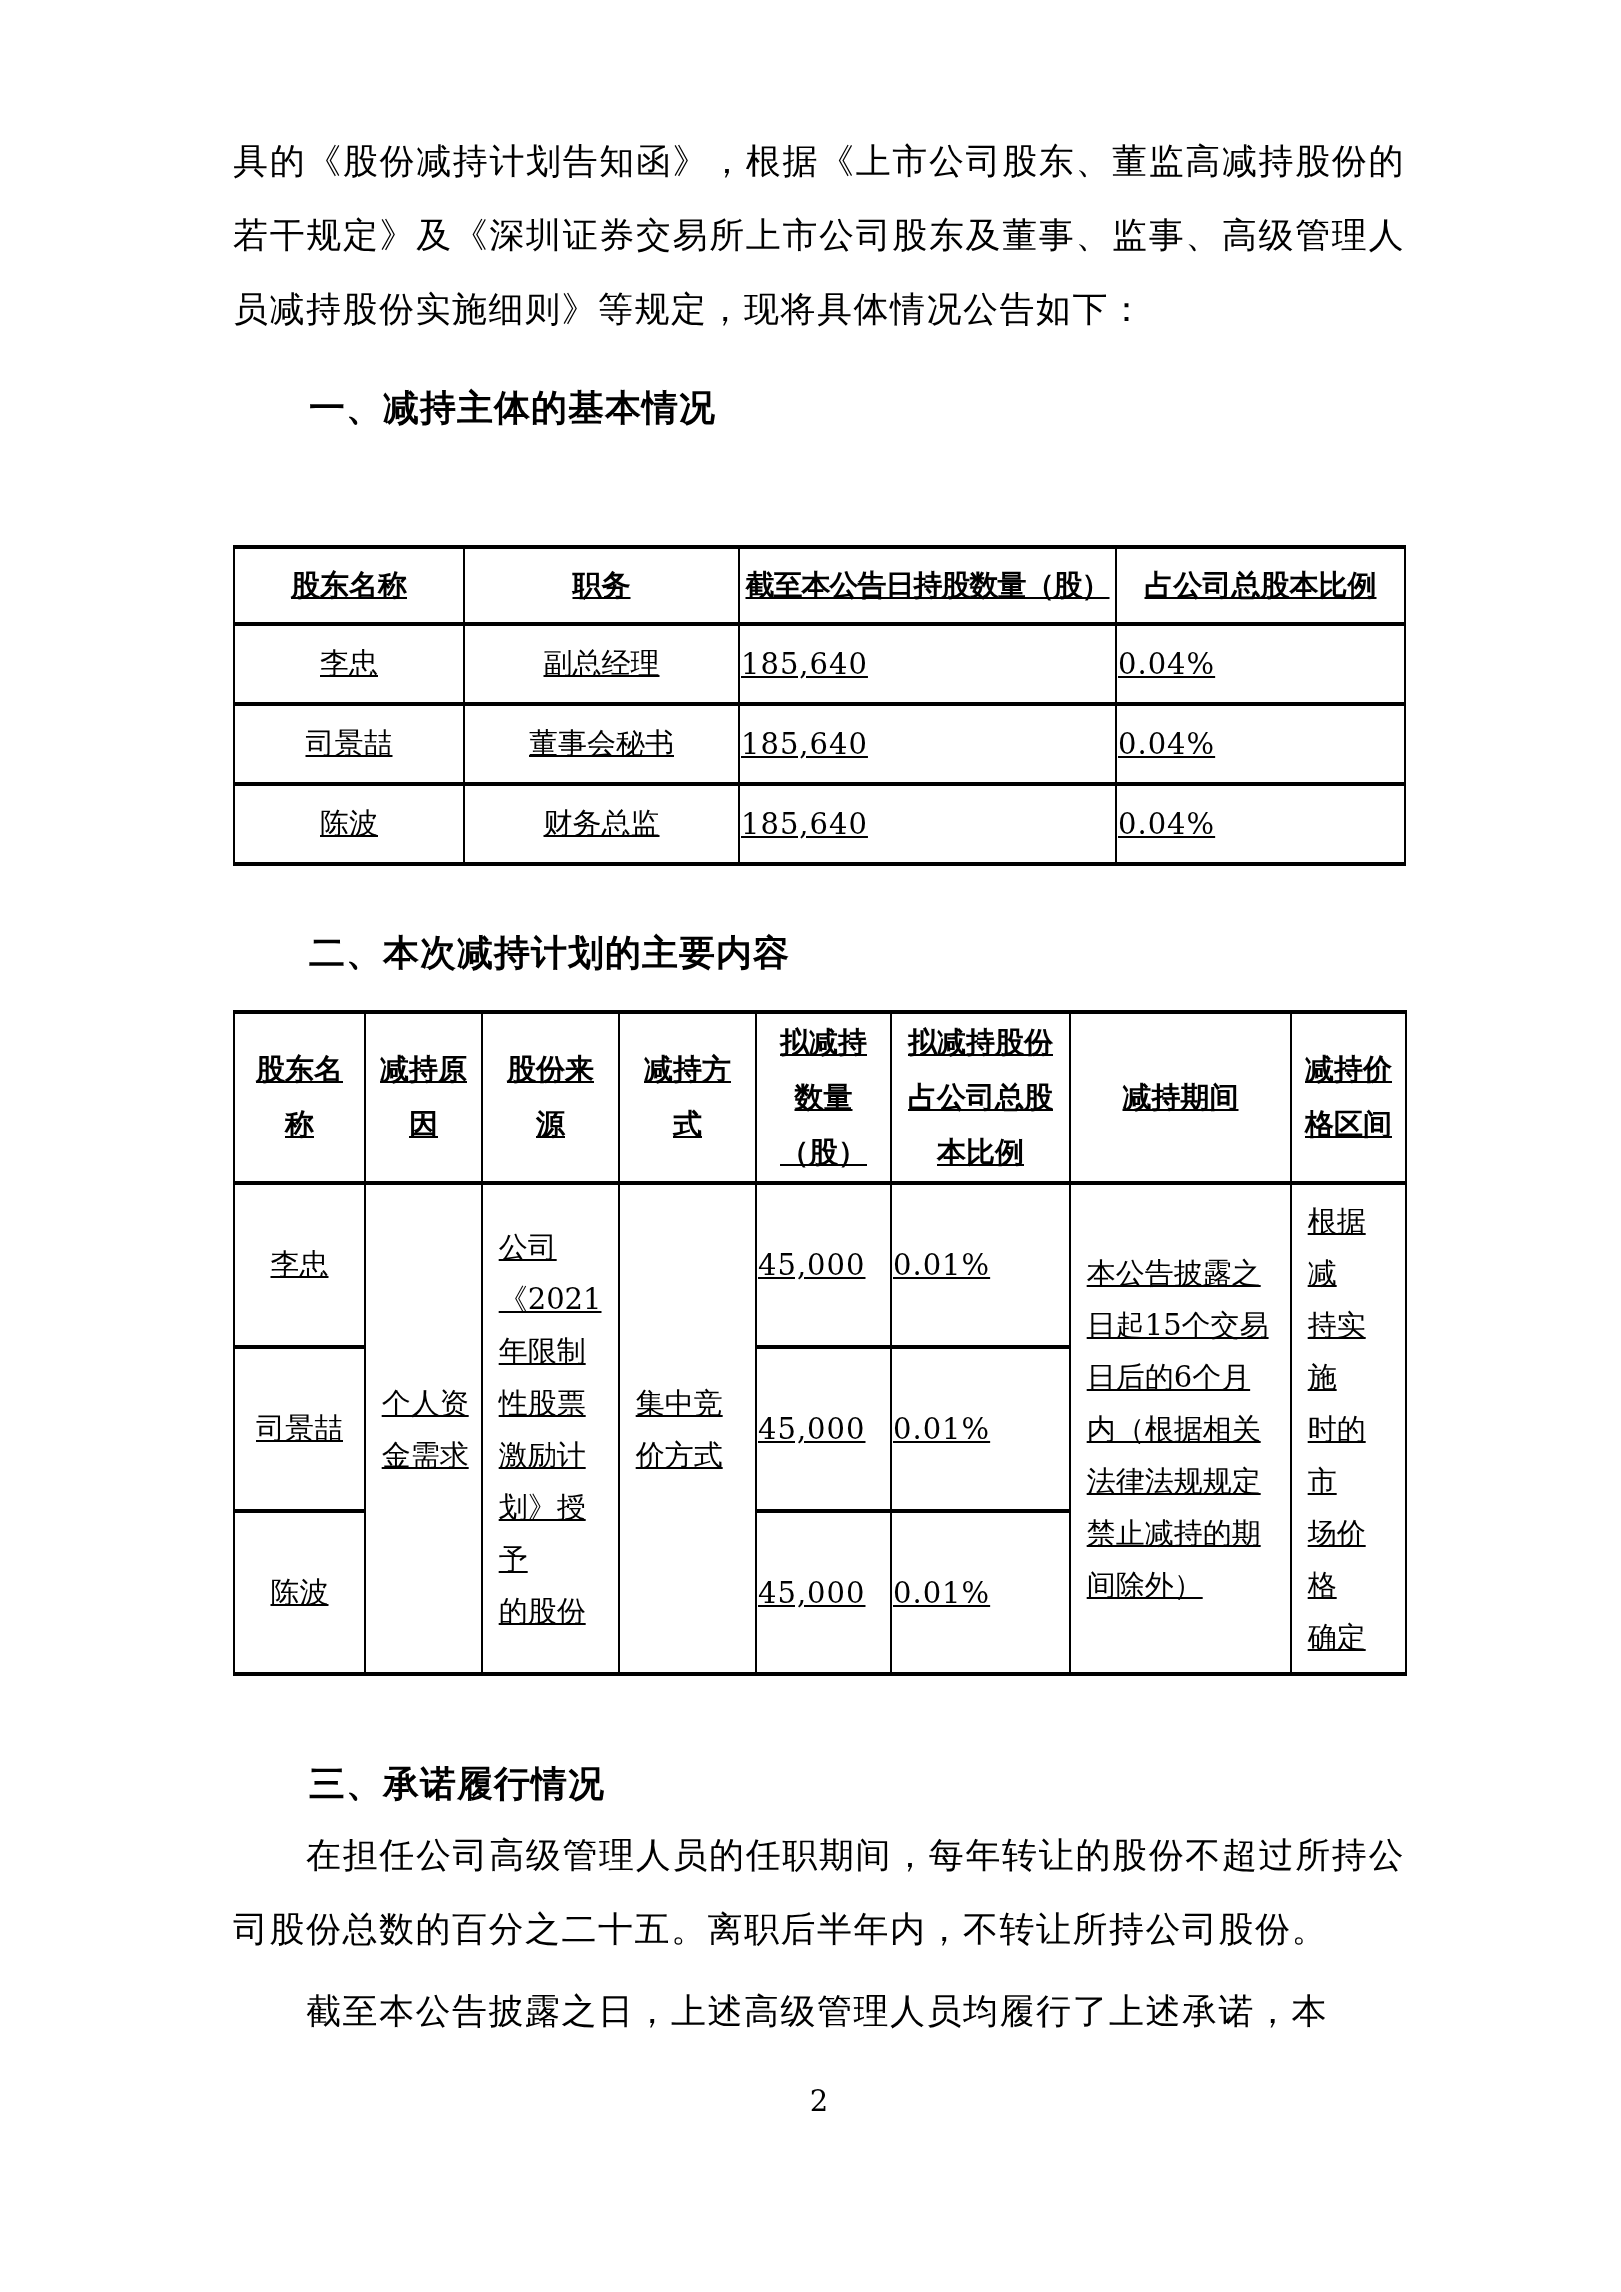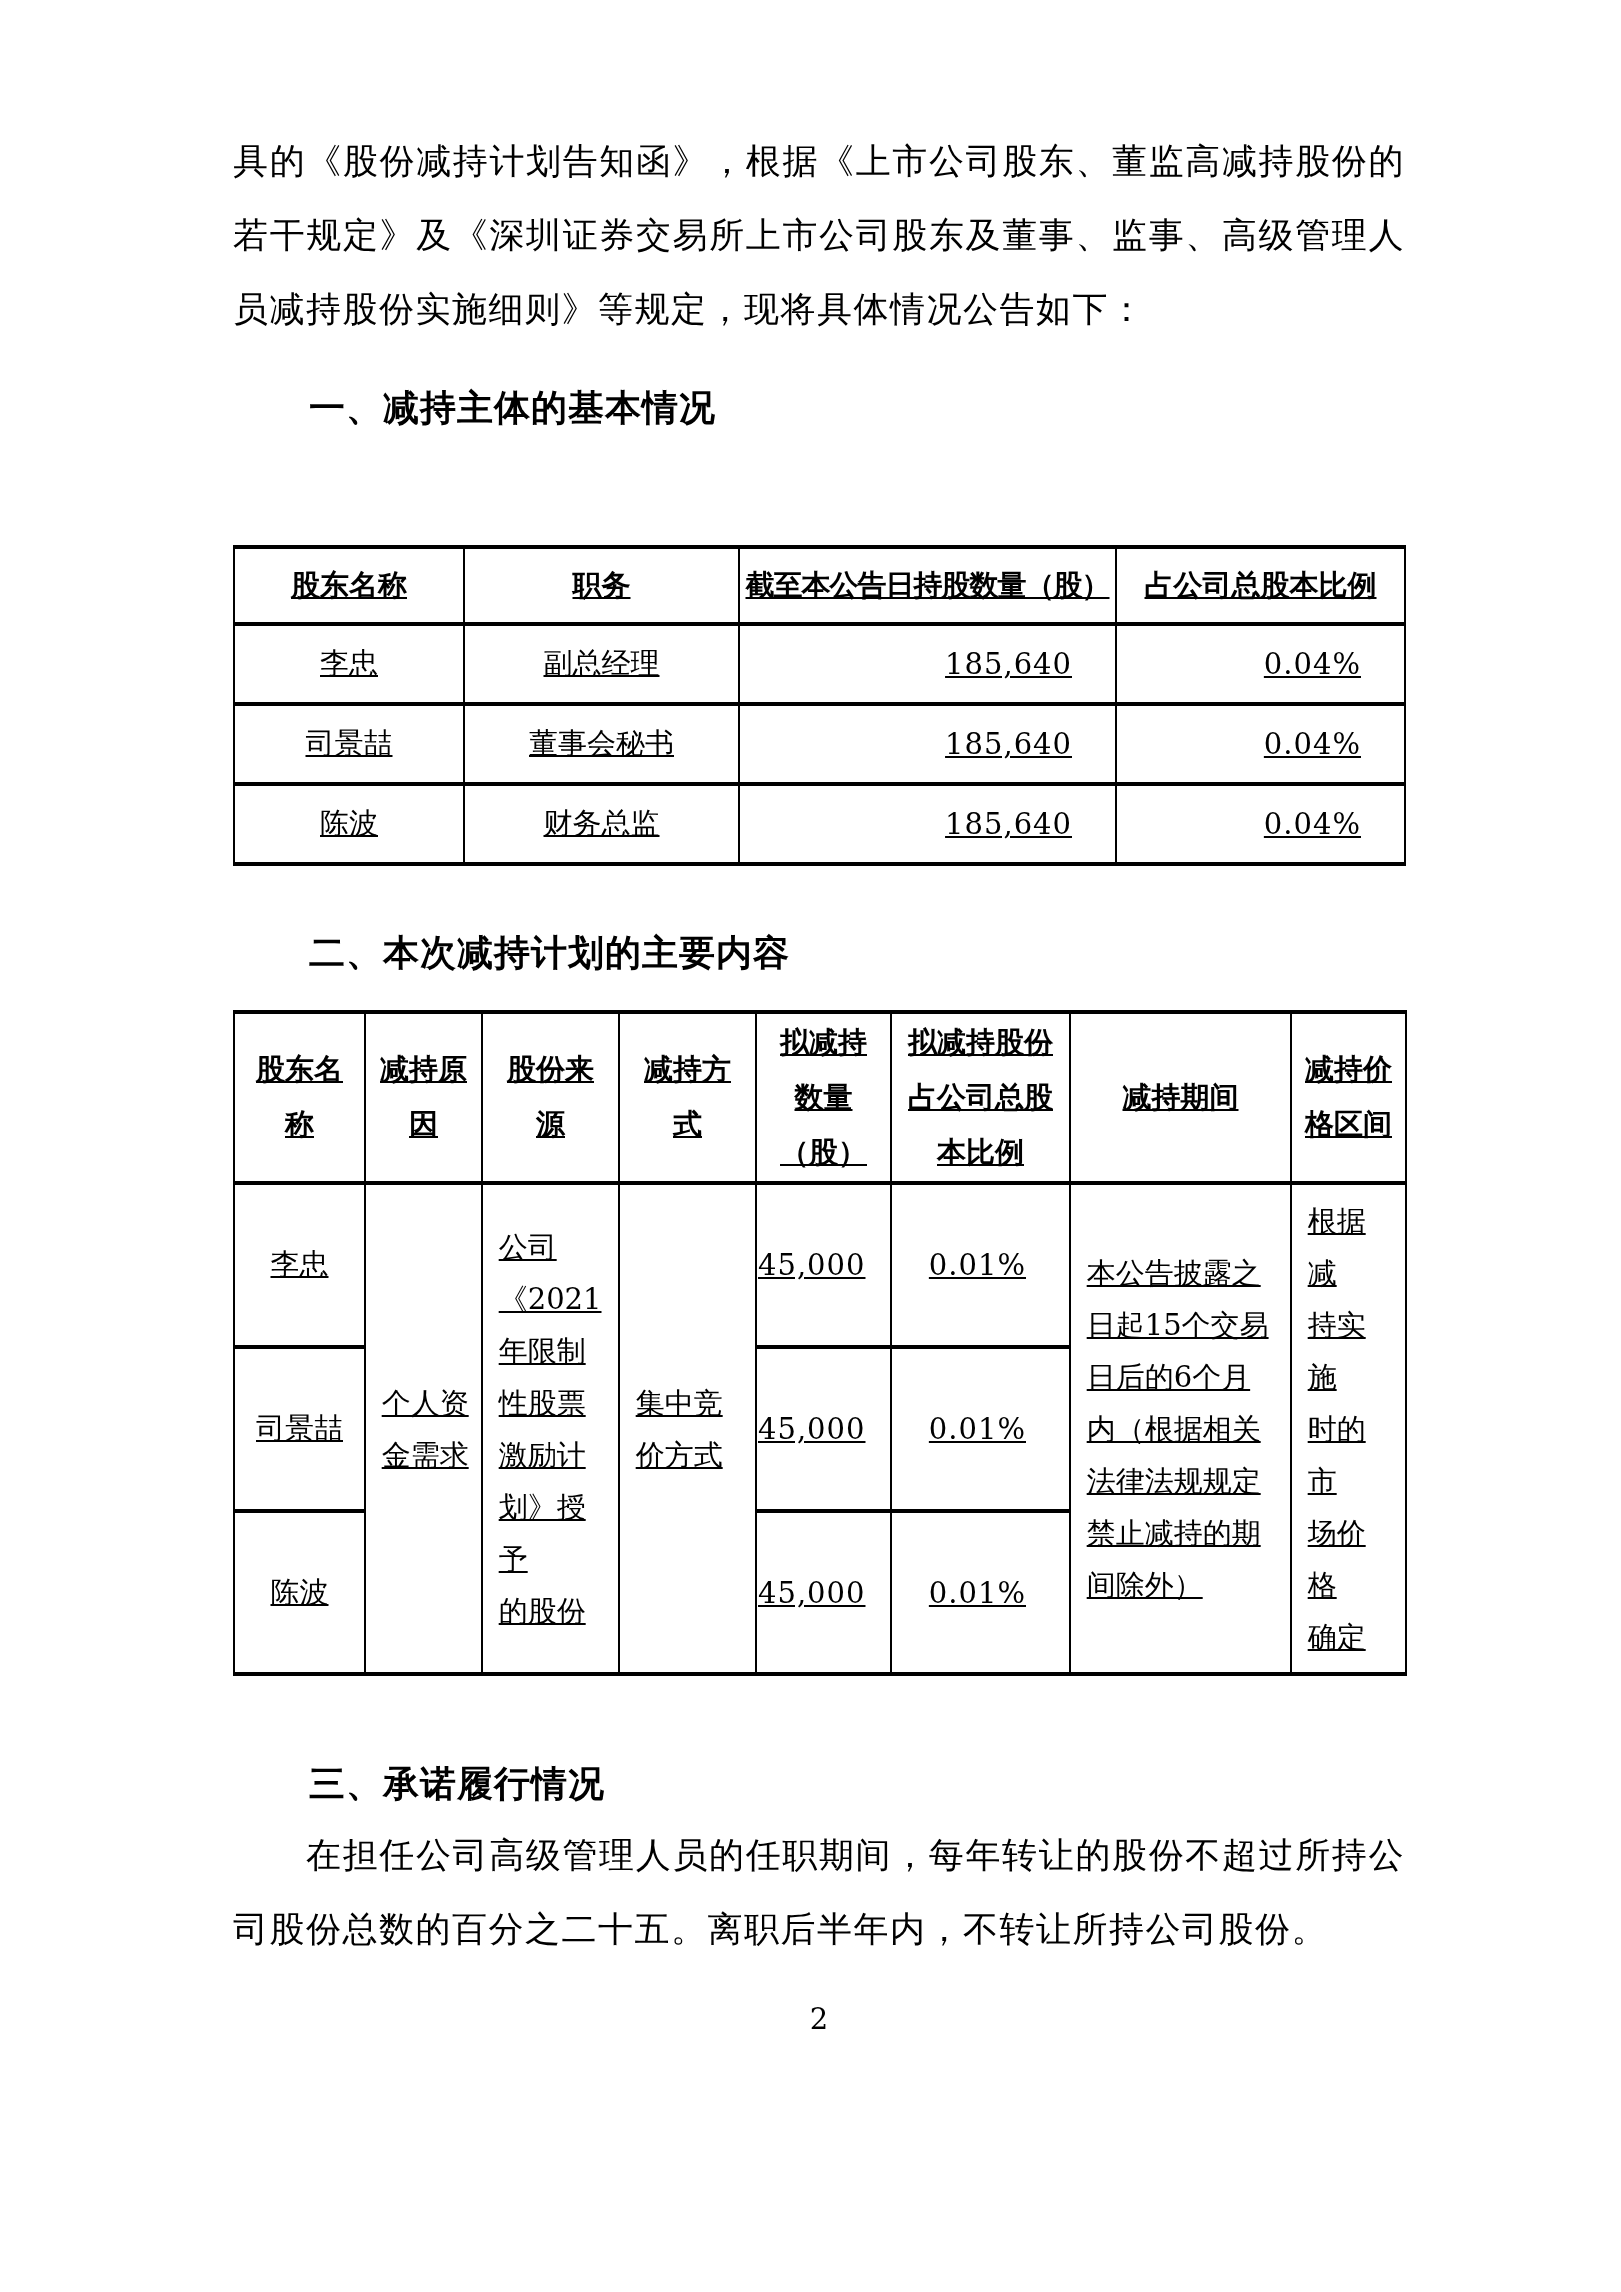--- a/index.html
+++ b/index.html
@@ -52,21 +52,21 @@
     vertical-align:middle;
     font-size:29px;
     overflow:hidden;
   }
   th { font-weight:bold; text-align:center; white-space:pre-line; }
   .t1 th { height:71px; }
   .t1 td { height:74px; }
   .t2 thead th { height:157px; line-height:55px; }
   .t2 td.name-cell { height:122px; }
   .center { text-align:center; }
-  .num { text-align:right; padding-right:43px; letter-spacing:1px; }
+  .num { padding-right:12px; letter-spacing:1px; }
   .nowrap { white-space:nowrap; letter-spacing:-1px; }
   .pre {
     white-space:pre-line;
     line-height:52px;
     text-align:left;
     vertical-align:middle;
     padding:9.8px 11.8px 9.8px 15.7px;
   }
   .page-number {
     margin-top:33px;
@@ -197,18 +197,19 @@
           <td class="num">0.01%</td>
         </tr>
       </tbody>
     </table>
 
     <h2 class="section-heading s3">三、承诺履行情况</h2>
 
 
     <p class="body-text p-body">在担任公司高级管理人员的任职期间，每年转让的股份不超过所持公司股份总数的百分之二十五。离职后半年内，不转让所持公司股份。</p>
 
+    <p class="body-text p-status">截至本公告披露之日，上述高级管理人员均履行了上述承诺，本</p>
 
     <div class="page-number">2</div>
 
   </div>
 </div>
 
 
 </body></html>

